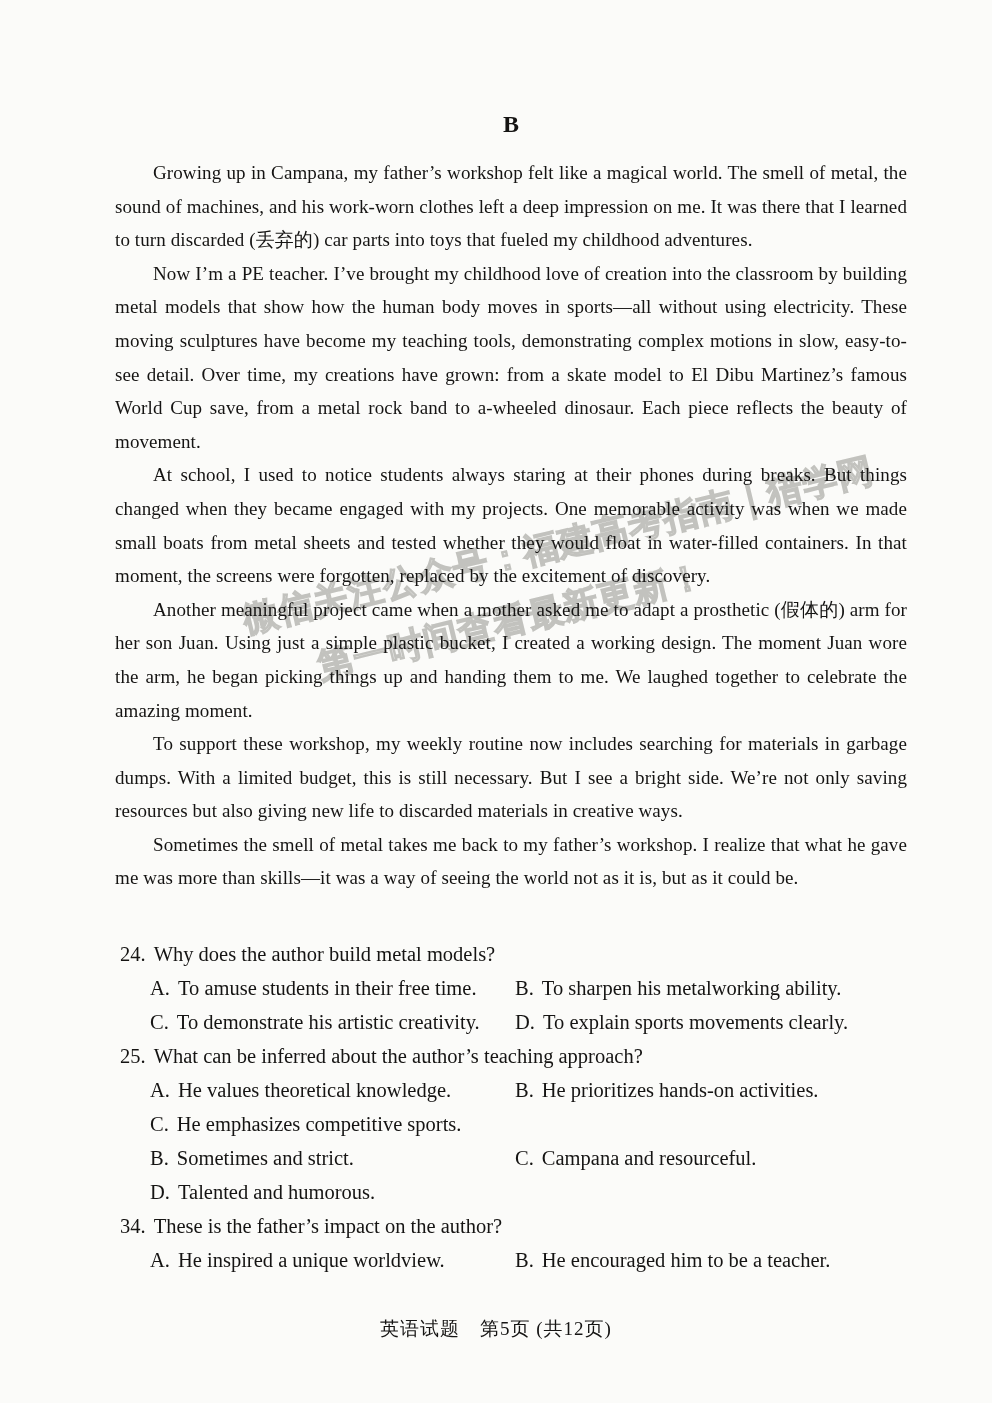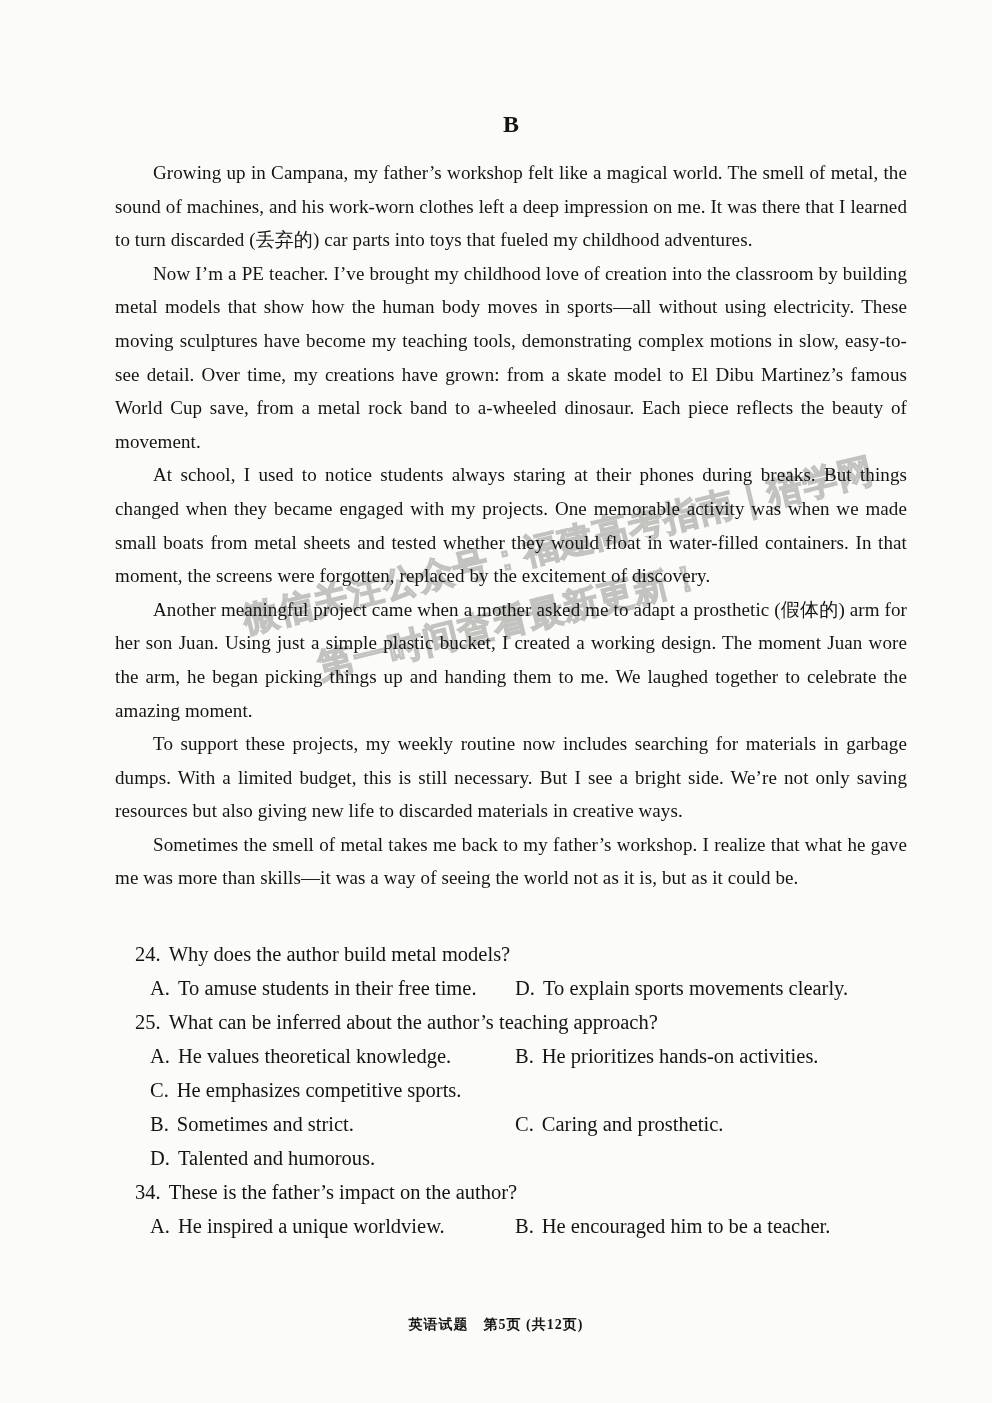--- a/index.html
+++ b/index.html
@@ -35,40 +35,40 @@
     line-height: 33.6px;
     text-align: justify;
     letter-spacing: 0.1px;
   }
   .questions {
     margin-top: 42px;
     font-size: 20.5px;
   }
   .q-stem {
     line-height: 34px;
-    margin-left: 20px;
+    margin-left: 5px;
   }
   .q-num { margin-right: 8px; }
   .q-options {
     display: grid;
     grid-template-columns: 365px 1fr;
     padding-left: 35px;
   }
   .opt {
     line-height: 34px;
     white-space: nowrap;
   }
   .opt .opt-label { margin-right: 8px; }
   .footer {
     position: absolute;
     left: 0; top: 1316px;
     width: 992px;
     text-align: center;
-    font-size: 14px;
-    font-weight: bold;
+    font-size: 19px;
+    font-weight: normal;
     letter-spacing: 1px;
   }
   .watermark {
     position: absolute;
     left: 238px; top: 598px;
     transform: rotate(-13.5deg);
     transform-origin: left top;
     font-family: "Liberation Sans", "DejaVu Sans", sans-serif;
     font-weight: bold;
     pointer-events: none;
@@ -97,51 +97,53 @@
 
   <div class="content">
 
     <div class="section-label">B</div>
 
     <div class="passage">
       <p>Growing up in Campana, my father’s workshop felt like a magical world. The smell of metal, the sound of machines, and his work-worn clothes left a deep impression on me. It was there that I learned to turn discarded (丢弃的) car parts into toys that fueled my childhood adventures.</p>
       <p>Now I’m a PE teacher. I’ve brought my childhood love of creation into the classroom by building metal models that show how the human body moves in sports—all without using electricity. These moving sculptures have become my teaching tools, demonstrating complex motions in slow, easy-to-see detail. Over time, my creations have grown: from a skate model to El Dibu Martinez’s famous World Cup save, from a metal rock band to a-wheeled dinosaur. Each piece reflects the beauty of movement.</p>
       <p>At school, I used to notice students always staring at their phones during breaks. But things changed when they became engaged with my projects. One memorable activity was when we made small boats from metal sheets and tested whether they would float in water-filled containers. In that moment, the screens were forgotten, replaced by the excitement of discovery.</p>
       <p>Another meaningful project came when a mother asked me to adapt a prosthetic (假体的) arm for her son Juan. Using just a simple plastic bucket, I created a working design. The moment Juan wore the arm, he began picking things up and handing them to me. We laughed together to celebrate the amazing moment.</p>
-      <p>To support these projects, my weekly routine now includes searching for materials in garbage dumps. With a limited budget, this is still necessary. But I see a bright side. We’re not only saving resources but also giving new life to discarded materials in creative ways.</p>
+      <p>To support these workshop, my weekly routine now includes searching for materials in garbage dumps. With a limited budget, this is still necessary. But I see a bright side. We’re not only saving resources but also giving new life to discarded materials in creative ways.</p>
       <p>Sometimes the smell of metal takes me back to my father’s workshop. I realize that what he gave me was more than skills—it was a way of seeing the world not as it is, but as it could be.</p>
     </div>
 
     <div class="questions">
 
       <div class="question">
         <div class="q-stem">
           <span class="q-num">24.</span><span class="q-text">Why does the author build metal models?</span>
         </div>
         <div class="q-options">
           <div class="opt"><span class="opt-label">A.</span><span>To amuse students in their free time.</span></div>
+          <div class="opt"><span class="opt-label">B.</span><span>To sharpen his metalworking ability.</span></div>
+          <div class="opt"><span class="opt-label">C.</span><span>To demonstrate his artistic creativity.</span></div>
           <div class="opt"><span class="opt-label">D.</span><span>To explain sports movements clearly.</span></div>
         </div>
       </div>
 
       <div class="question">
         <div class="q-stem">
           <span class="q-num">25.</span><span class="q-text">What can be inferred about the author’s teaching approach?</span>
         </div>
         <div class="q-options">
           <div class="opt"><span class="opt-label">A.</span><span>He values theoretical knowledge.</span></div>
           <div class="opt"><span class="opt-label">B.</span><span>He prioritizes hands-on activities.</span></div>
           <div class="opt"><span class="opt-label">C.</span><span>He emphasizes competitive sports.</span></div>
         </div>
       </div>
 
       <div class="question">
         <div class="q-options">
           <div class="opt"><span class="opt-label">B.</span><span>Sometimes and strict.</span></div>
-          <div class="opt"><span class="opt-label">C.</span><span>Caring and prosthetic.</span></div>
+          <div class="opt"><span class="opt-label">C.</span><span>Campana and resourceful.</span></div>
           <div class="opt"><span class="opt-label">D.</span><span>Talented and humorous.</span></div>
         </div>
       </div>
 
       <div class="question">
         <div class="q-stem">
           <span class="q-num">34.</span><span class="q-text">These is the father’s impact on the author?</span>
         </div>
         <div class="q-options">
           <div class="opt"><span class="opt-label">A.</span><span>He inspired a unique worldview.</span></div>

